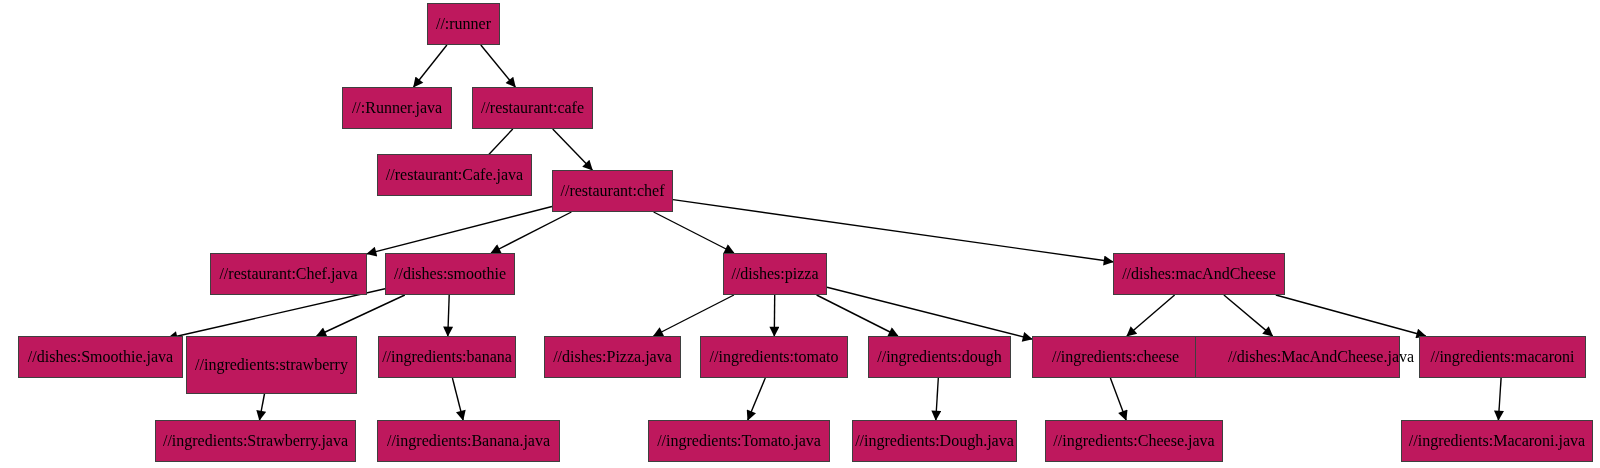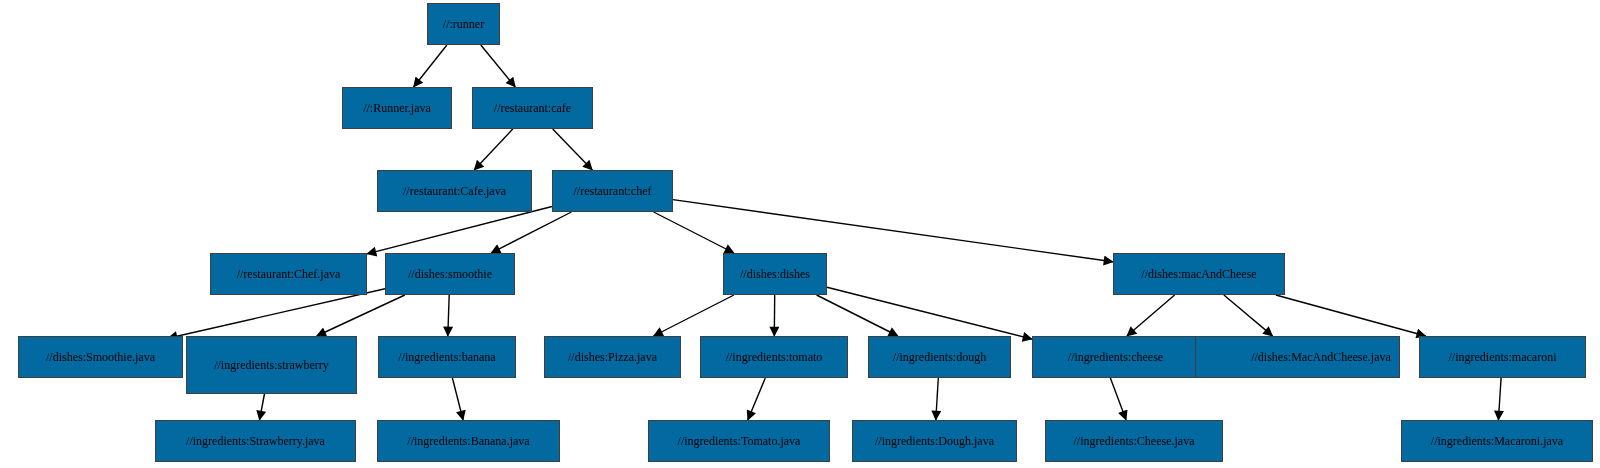--- a/index.html
+++ b/index.html
@@ -18,27 +18,27 @@
   #edges-svg {
     position: absolute;
     left: 0;
     top: 0;
     width: 1600px;
     height: 468px;
   }
   .graph-node {
     position: absolute;
     box-sizing: border-box;
-    background: #0369a1;
+    background: #be185d;
     border: 1.5px solid #3f3f3f;
     display: flex;
     align-items: center;
     justify-content: center;
     color: #000000;
-    font-size: 12px;
+    font-size: 16px;
     white-space: nowrap;
     line-height: 1;
     text-align: right;
   }
   .edge-line {
     stroke: #000000;
     stroke-width: 1.4;
     fill: none;
   }
 </style>
@@ -82,34 +82,34 @@
   <div id="node-layer">
       <div class="graph-node" style="left: 427px; top: 3px; width: 73px; height: 42px;">
         <span>//:runner</span>
       </div>
       <div class="graph-node" style="left: 342px; top: 87px; width: 110px; height: 42px;">
         <span>//:Runner.java</span>
       </div>
       <div class="graph-node" style="left: 472px; top: 87px; width: 121px; height: 42px;">
         <span>//restaurant:cafe</span>
       </div>
-      <div class="graph-node" style="left: 377px; top: 170px; width: 155px; height: 42px;">
+      <div class="graph-node" style="left: 377px; top: 154px; width: 155px; height: 42px;">
         <span>//restaurant:Cafe.java</span>
       </div>
       <div class="graph-node" style="left: 552px; top: 170px; width: 121px; height: 42px;">
         <span>//restaurant:chef</span>
       </div>
       <div class="graph-node" style="left: 210px; top: 253px; width: 157px; height: 42px;">
         <span>//restaurant:Chef.java</span>
       </div>
       <div class="graph-node" style="left: 385px; top: 253px; width: 130px; height: 42px;">
         <span>//dishes:smoothie</span>
       </div>
       <div class="graph-node" style="left: 723px; top: 253px; width: 104px; height: 42px;">
-        <span>//dishes:dishes</span>
+        <span>//dishes:pizza</span>
       </div>
       <div class="graph-node" style="left: 1113px; top: 253px; width: 172px; height: 42px;">
         <span>//dishes:macAndCheese</span>
       </div>
       <div class="graph-node" style="left: 3px; top: 336px; width: 165px; height: 42px; margin-left: 15px;">
         <span>//dishes:Smoothie.java</span>
       </div>
       <div class="graph-node" style="left: 186px; top: 336px; width: 171px; height: 58px;">
         <span>//ingredients:strawberry</span>
       </div>

